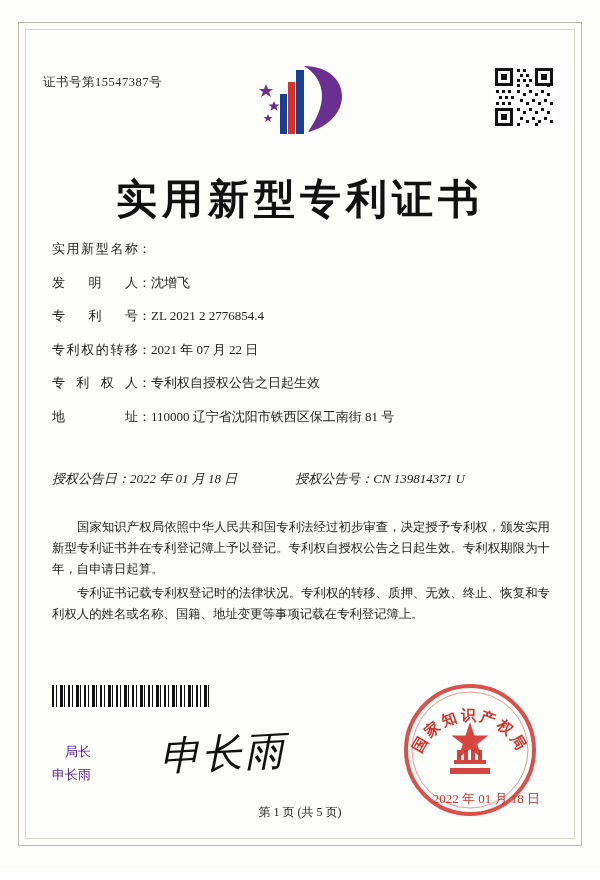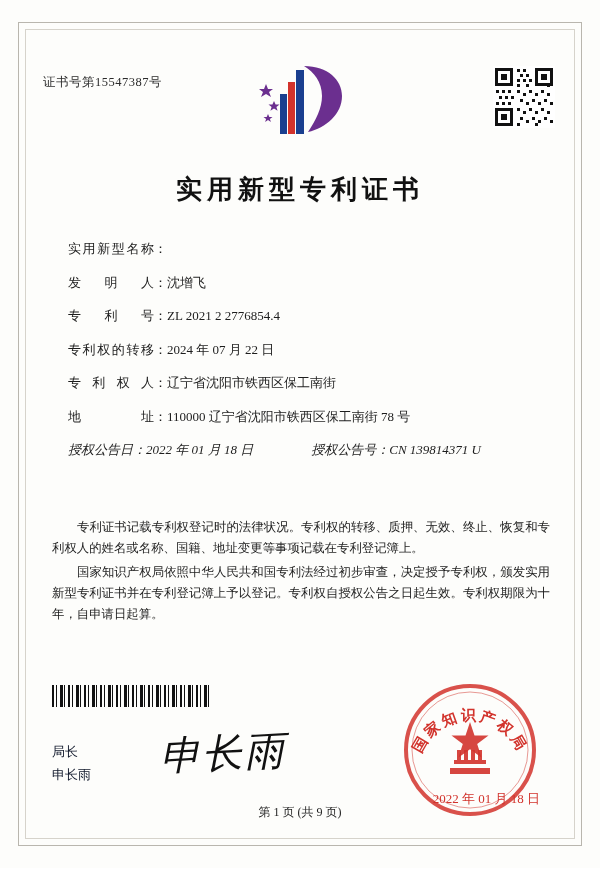--- a/index.html
+++ b/index.html
@@ -65,31 +65,31 @@
     width: 62px;
     height: 62px;
   }
 
   .title {
     position: absolute;
     left: 0;
     right: 0;
     top: 172px;
     text-align: center;
-    font-size: 26px;
+    font-size: 41px;
     font-weight: bold;
     letter-spacing: 5px;
     color: #111111;
     font-family: "Liberation Serif", serif;
   }
 
   
   .fields {
     position: absolute;
-    left: 68px;
+    left: 52px;
     top: 240px;
     right: 50px;
   }
   .field-row {
     display: flex;
     align-items: baseline;
     font-size: 13px;
     color: #1d1d1d;
     margin-bottom: 15.5px;
     line-height: 18px;
@@ -108,20 +108,21 @@
     margin-left: 0px;
     white-space: nowrap;
   }
   .field-row.two-col {
     margin-bottom: 15.5px;
     font-style: italic;
   }
   .col2 {
     margin-left: 58px;
     white-space: nowrap;
+    margin-top: 29px;
   }
 
   
   .paras {
     position: absolute;
     left: 52px;
     right: 50px;
     top: 517px;
     font-size: 12.4px;
     line-height: 21px;
@@ -147,22 +148,23 @@
         #111 8px, #111 11px, transparent 11px, transparent 12px,
         #111 12px, #111 13px, transparent 13px, transparent 16px);
   }
 
   
   .sig-label {
     position: absolute;
     left: 52px;
     top: 740px;
     font-size: 13px;
-    color: #0f172a;
+    color: #4c1d95;
     line-height: 23px;
+    text-align: right;
   }
   .sig-hand {
     position: absolute;
     left: 160px;
     top: 726px;
     font-size: 40px;
     font-family: "Liberation Serif", serif;
     color: #111;
     font-style: italic;
     letter-spacing: 2px;
@@ -295,43 +297,43 @@
       <span class="field-value">沈增飞</span>
     </div>
     <div class="field-row">
       <span class="field-label spread">专　利　号</span>
       <span class="field-label">：</span>
       <span class="field-value">ZL 2021 2 2776854.4</span>
     </div>
     <div class="field-row">
       <span class="field-label spread">专利权的转移</span>
       <span class="field-label">：</span>
-      <span class="field-value">2024 年 07 月 22 日</span>
+      <span class="field-value">2021 年 07 月 22 日</span>
     </div>
     <div class="field-row">
       <span class="field-label spread">专 利 权 人</span>
       <span class="field-label">：</span>
-      <span class="field-value">辽宁省沈阳市铁西区保工南街</span>
+      <span class="field-value">专利权自授权公告之日起生效</span>
     </div>
     <div class="field-row">
       <span class="field-label spread">地　　　址</span>
       <span class="field-label">：</span>
-      <span class="field-value">110000 辽宁省沈阳市铁西区保工南街 78 号</span>
+      <span class="field-value">110000 辽宁省沈阳市铁西区保工南街 81 号</span>
     </div>
     <div class="field-row two-col">
       <span class="field-label">授权公告日：</span>
       <span class="field-value">2022 年 01 月 18 日</span>
       <span class="col2">授权公告号：</span>
       <span class="field-value">CN 139814371 U</span>
     </div>
   </div>
 
   <div class="paras">
+    <div class="para">国家知识产权局依照中华人民共和国专利法经过初步审查，决定授予专利权，颁发实用新型专利证书并在专利登记簿上予以登记。专利权自授权公告之日起生效。专利权期限为十年，自申请日起算。</div>
     <div class="para">专利证书记载专利权登记时的法律状况。专利权的转移、质押、无效、终止、恢复和专利权人的姓名或名称、国籍、地址变更等事项记载在专利登记簿上。</div>
-    <div class="para">国家知识产权局依照中华人民共和国专利法经过初步审查，决定授予专利权，颁发实用新型专利证书并在专利登记簿上予以登记。专利权自授权公告之日起生效。专利权期限为十年，自申请日起算。</div>
   </div>
 
   <div class="barcode"></div>
 
   <div class="sig-label">
     <div>局长</div>
     <div>申长雨</div>
   </div>
 
   <div class="sig-hand">申长雨</div>
@@ -352,14 +354,14 @@
         <rect x="78" y="70" width="4" height="10"></rect>
       </g>
       <path id="sealArcTop" d="M 20 78 A 52 52 0 0 1 120 78" fill="none"></path>
       <text font-size="15" fill="#d2332c" font-family="'Liberation Serif', serif" font-weight="bold" letter-spacing="3">
         <textPath href="#sealArcTop" startOffset="3%">国家知识产权局</textPath>
       </text>
     </svg>
   </div>
   <div class="seal-date">2022 年 01 月 18 日</div>
 
-  <div class="page-footer">第 1 页 (共 9 页)</div>
+  <div class="page-footer">第 1 页 (共 5 页)</div>
 </div>
 
 </body></html>

